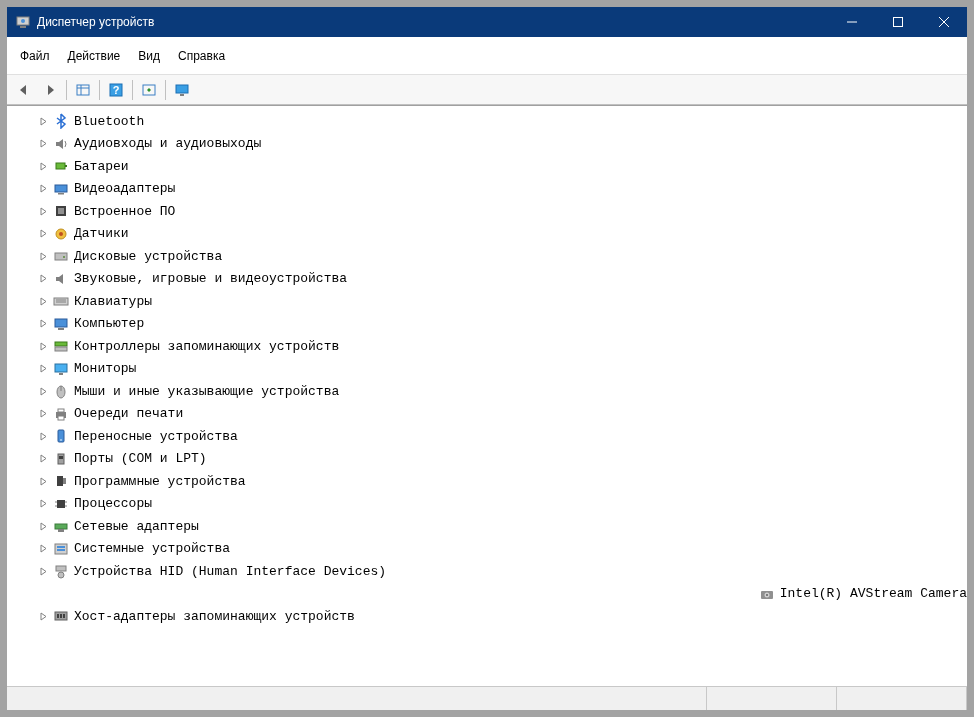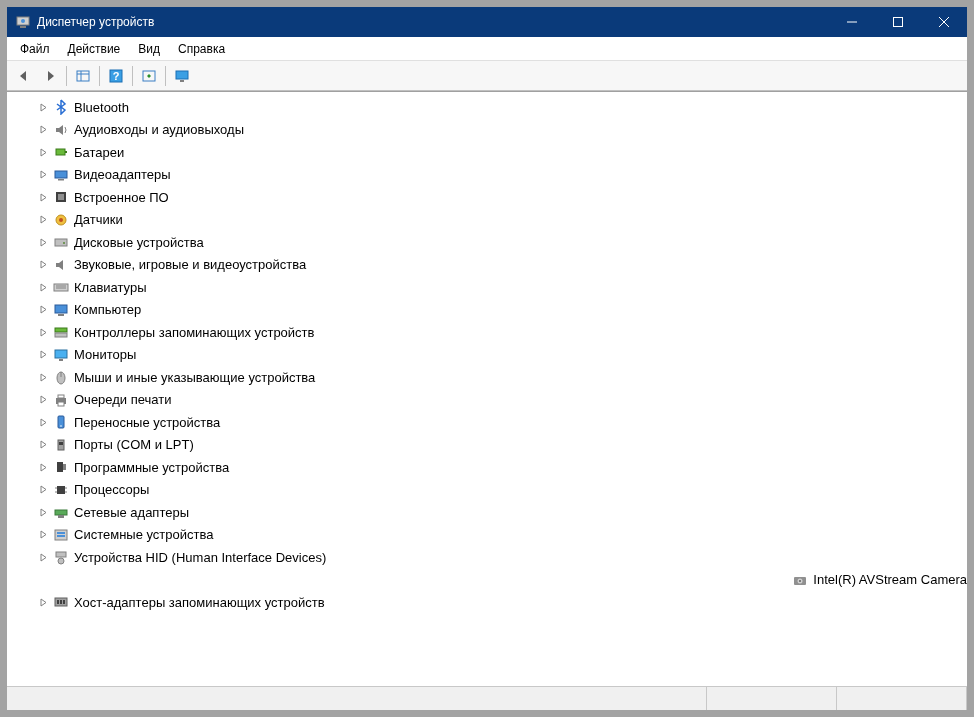--- a/index.html
+++ b/index.html
@@ -7,30 +7,30 @@
 
 .window { width: 974px; height: 717px; display: flex; flex-direction: column; border: 7px solid #a3a3a3; }
 
 
 .titlebar { height: 30px; background: #0a3a7a; color: #fff; display: flex; align-items: center; padding: 0 0 0 8px; }
 .titlebar .tb-icon { width: 16px; height: 16px; margin-right: 6px; display: inline-flex; }
 .titlebar .tb-title { flex: 1; font-size: 12px; }
 .titlebar .tb-btn { width: 46px; height: 30px; display: flex; align-items: center; justify-content: center; color: #fff; }
 
 
-.menubar { height: 24px; background: #fff; display: flex; align-items: center; padding: 0 4px; border-bottom: 1px solid #e0e0e0; font-size: 12px; }
+.menubar { height: 38px; background: #fff; display: flex; align-items: center; padding: 0 4px; border-bottom: 1px solid #e0e0e0; font-size: 12px; }
 .menubar .menu-item { padding: 2px 9px; cursor: default; }
 
 
 .toolbar { height: 30px; background: #f7f7f7; border-bottom: 1px solid #c0c0c0; display: flex; align-items: center; padding: 0 4px; gap: 0; }
 .toolbar .tool-btn { width: 24px; height: 24px; display: flex; align-items: center; justify-content: center; margin: 0 1px; border: 1px solid transparent; }
 .toolbar .tool-sep { width: 1px; height: 20px; background: #c0c0c0; margin: 0 3px; }
 
 
-.content { flex: 1; display: flex; border-top: 1px solid #a0a0a0; overflow: hidden; }
+.content { flex: 1; display: flex; border-top: 1px solid #a0a0a0; overflow: hidden; font-family: Liberation Mono, monospace; }
 .tree-wrap { flex: 1; overflow-y: scroll; background: #fff; padding: 4px 0 4px 4px; }
 .tree { list-style: none; }
 .tree-row { display: flex; align-items: center; height: 22.5px; padding-left: 24px; white-space: nowrap; cursor: default; }
 .tree-row.child-1 { padding-left: 52px; justify-content: flex-end; }
 .tree-row .expander { width: 16px; height: 16px; display: inline-flex; align-items: center; justify-content: center; color: #666; font-size: 9px; margin-right: 2px; flex-shrink: 0; }
 .tree-row .dev-icon { width: 16px; height: 16px; margin-right: 5px; display: inline-flex; align-items: center; justify-content: center; flex-shrink: 0; }
 .tree-row .dev-label { font-size: 13px; color: #000; }
 
 
 .statusbar { height: 24px; background: #f0f0f0; border-top: 1px solid #c8c8c8; display: flex; }

